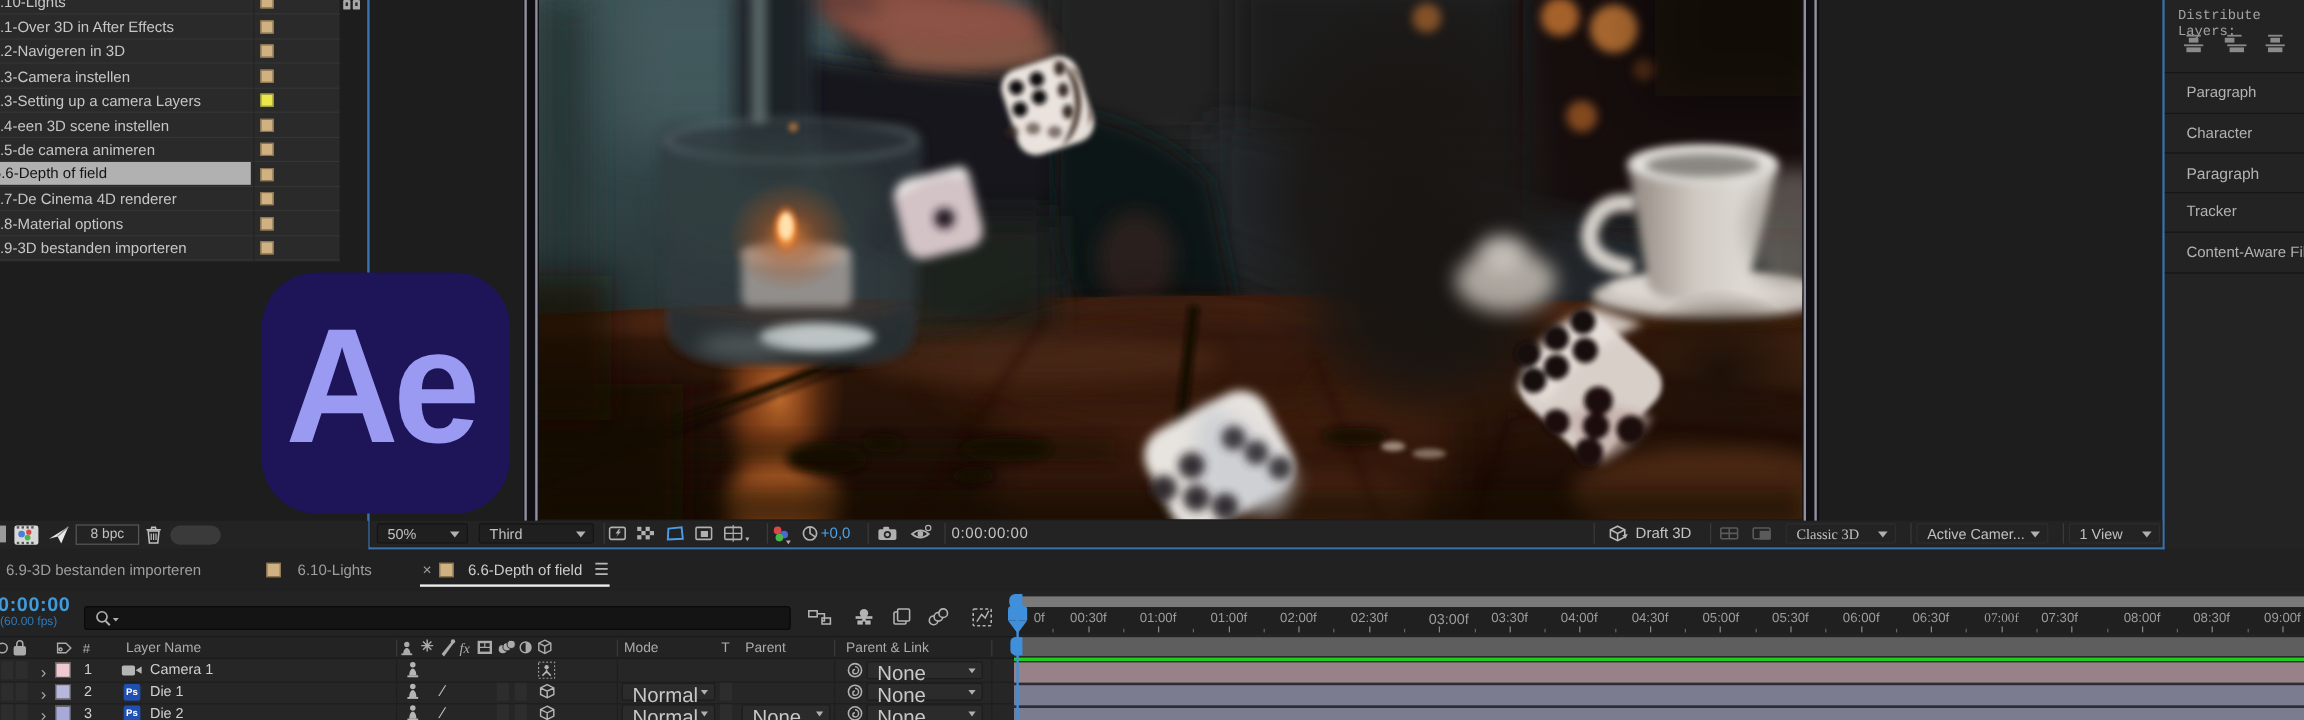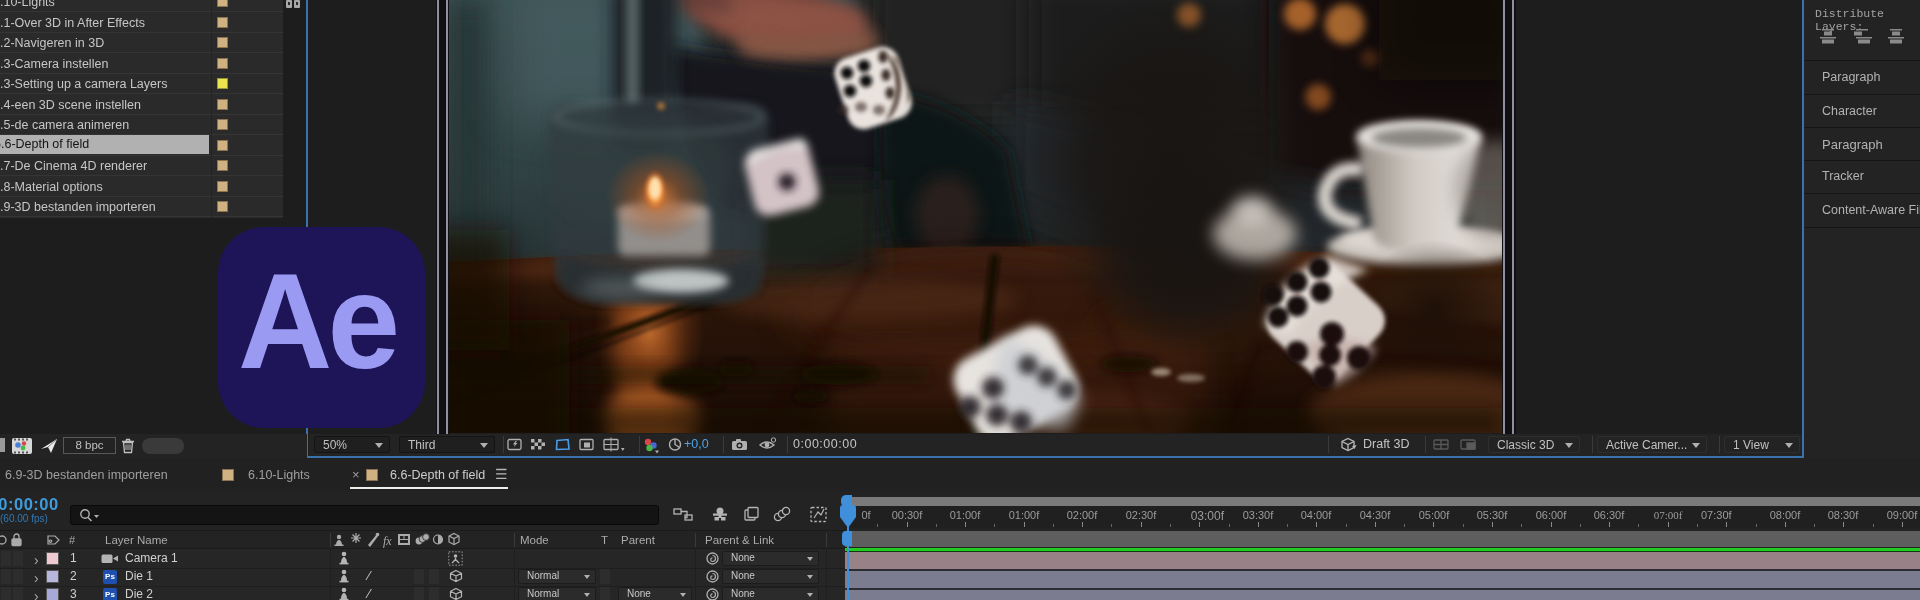--- a/index.html
+++ b/index.html
@@ -36,21 +36,21 @@
 
 #tl { left:0; top:492px; width:1920px; height:108px; background:#232323; }
 .cell { position:absolute; width:10px; height:15px; background:#2d2d2d; }
 .exp { position:absolute; left:34px; font-size:14px; color:#a8a8a8; }
 .chip { position:absolute; left:46px; width:13px; height:13px; border:1px solid #555; }
 .psicon { position:absolute; left:103px; width:14px; height:14px; background:#1f4faf; border-radius:2px; color:#fff; font-size:8px; font-weight:bold; text-align:center; line-height:13px; }
 .shyguy { position:absolute; left:337px; }
 .cube { position:absolute; left:449px; }
 .pw { position:absolute; left:705px; }
 .mbox { position:absolute; height:15px; background:#2b2b2b; border:1px solid #1c1c1c; border-radius:2px; }
-.mbox span { position:absolute; left:8px; top:0px; font-size:10px; color:#c8c8c8; }
+.mbox span { position:absolute; left:8px; top:0px; font-size:17px; color:#c8c8c8; }
 .mcaret { position:absolute; right:5px; top:5px; width:0; height:0; border-left:3.5px solid transparent; border-right:3.5px solid transparent; border-top:4.5px solid #b0b0b0; }
 </style>
 </head>
 <body>
 
 <div class="abs" id="proj">
   <div class="prow" style="top:-8px">
       <span class="nm" style="left:-7px">6.10-Lights</span>
       <span class="sq"></span>
     </div>
@@ -420,21 +420,21 @@
   <div style="position:absolute; left:1054px; top:3px; color:#c4c4c4; font-size:12.5px;">Draft 3D</div>
   <div class="vsep" style="left:1116px"></div>
   <svg style="position:absolute; left:1122px; top:2px;" width="60" height="18" viewBox="0 0 60 18">
     <g fill="none" stroke="#5a5a5a" stroke-width="1.3">
       <rect x="3" y="4" width="14" height="9" rx="1"></rect>
         <path d="M10 4v9M3 8.5h14"></path>
       <rect x="30" y="4" width="14" height="9" rx="1"></rect>
         <rect x="36" y="7" width="8" height="6" fill="#5a5a5a"></rect>
     </g>
   </svg>
-  <div class="dd" style="left:1179px; width:92px; background:#232323; border-color:#2e2e2e;">
+  <div class="dd" style="left:1179px; width:92px; background:#232323; border-color:#2e2e2e;font-family:Liberation Serif, serif;">
       <span>Classic 3D</span>
       <div class="caret"></div>
     </div>
   <div class="vsep" style="left:1283px"></div>
   <div class="dd" style="left:1288px; width:110px; background:#232323; border-color:#2e2e2e;">
       <span>Active Camer...</span>
       <div class="caret"></div>
     </div>
   <div class="vsep" style="left:1410px"></div>
   <div class="dd" style="left:1415px; width:76px; background:#232323; border-color:#2e2e2e;">

